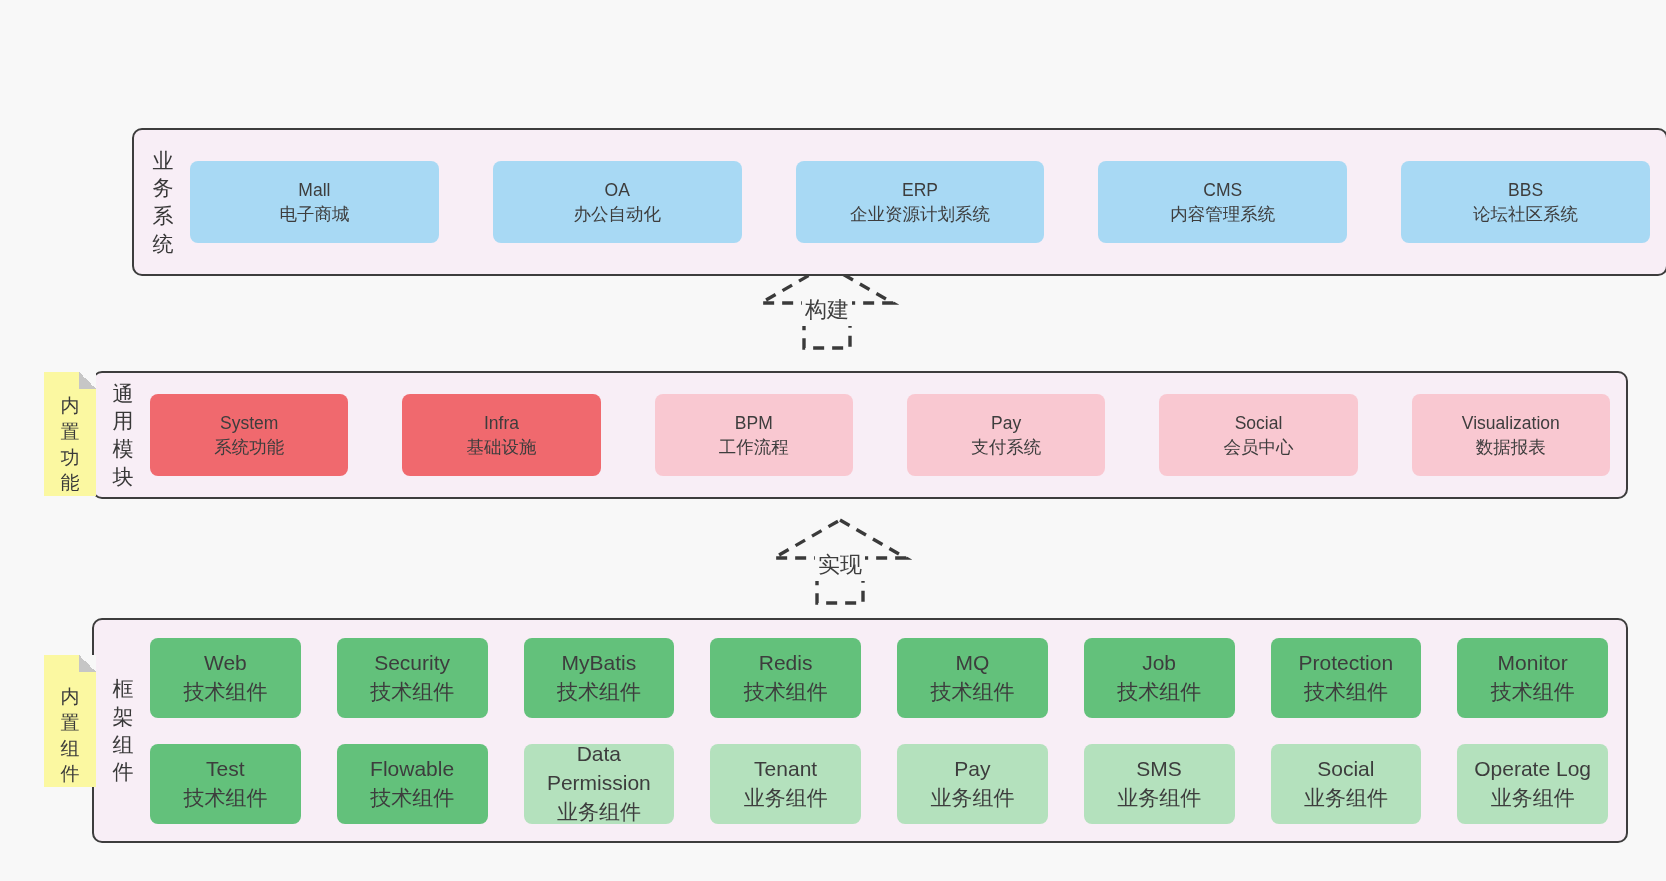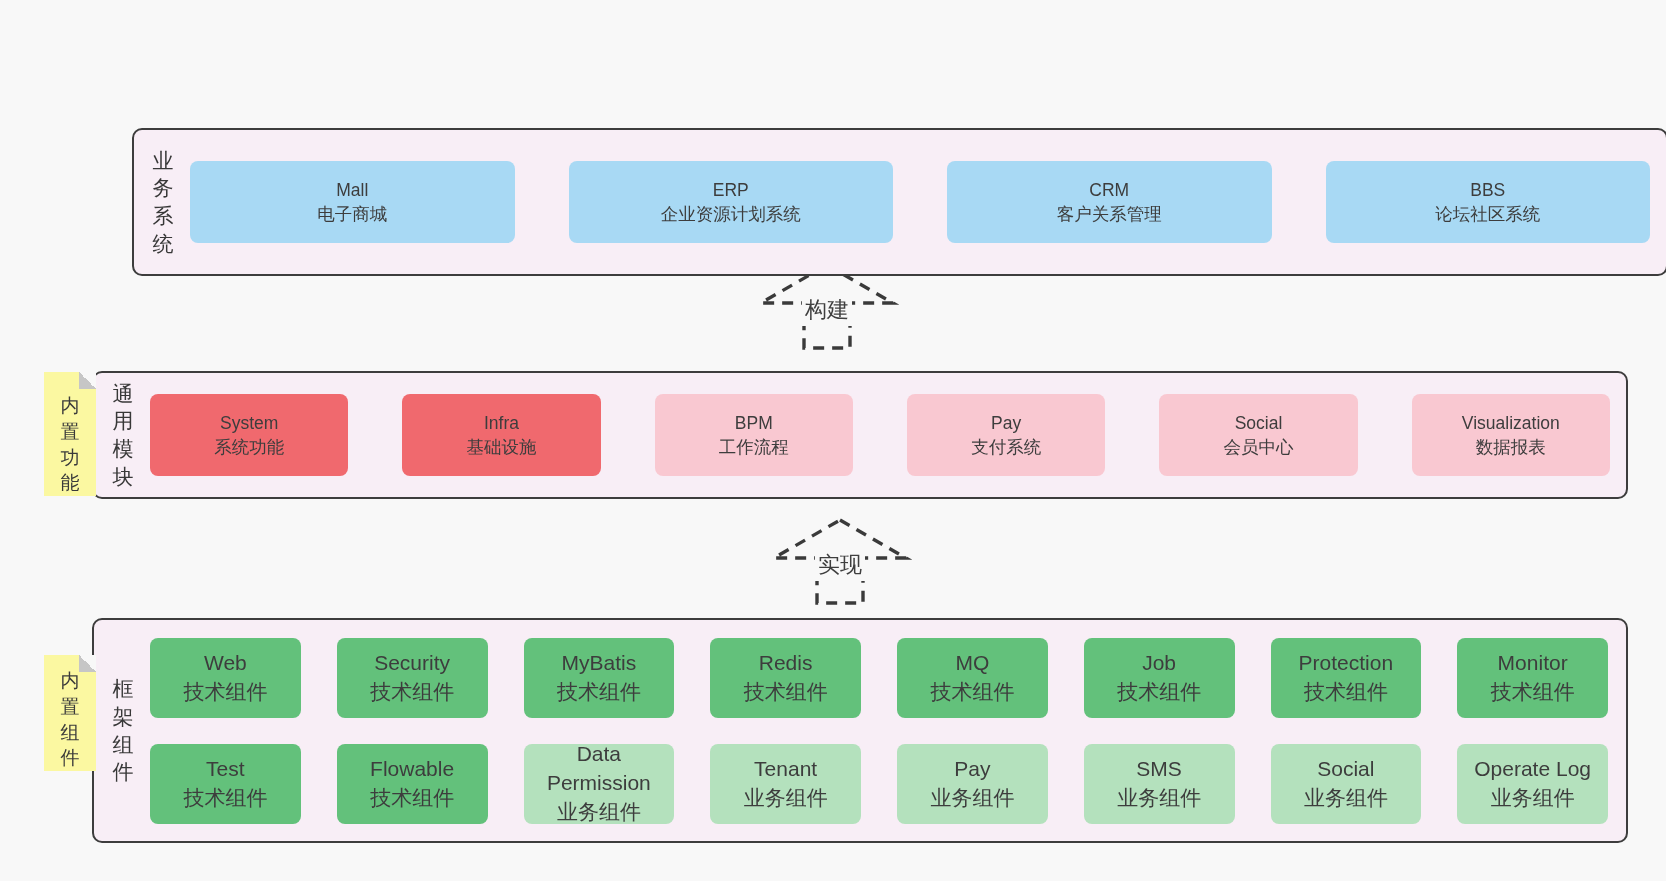--- a/index.html
+++ b/index.html
@@ -79,21 +79,21 @@
     position:absolute;
     left:44px;
     width:52px;
     background:var(--note-yellow,#fbf8a1);
     display:flex;
     align-items:flex-end;
     justify-content:center;
     z-index:2;
   }
   .note-modules    { top:372px; height:124px; }
-  .note-components { top:655px; height:116px; }
+  .note-components { top:655px; height:132px; }
   .note::before {
     content:"";
     position:absolute;
     top:0; right:0;
     width:17px; height:17px;
     background:linear-gradient(225deg,
       var(--page-bg,#f8f8f8) 0%, var(--page-bg,#f8f8f8) 50%,
       var(--note-fold,#c6c6c6) 50%, var(--note-fold,#c6c6c6) 100%);
   }
   .note-text {
@@ -126,31 +126,35 @@
 
 <section class="layer layer-business">
   <div class="layer-label">业务系统</div>
   <div class="boxes">
 
       <div class="box variant-blue">
         <div class="box-title">Mall</div>
         <div class="box-subtitle">电子商城</div>
       </div>
 
+      <div class="box variant-blue">
+        <div class="box-title">OA</div>
+        <div class="box-subtitle">办公自动化</div>
+      </div>
 
       <div class="box variant-blue">
         <div class="box-title">ERP</div>
         <div class="box-subtitle">企业资源计划系统</div>
       </div>
 
-      <div class="box variant-blue">
-        <div class="box-title">CRM</div>
-        <div class="box-subtitle">客户关系管理</div>
-      </div>
-
+
+      <div class="box variant-blue">
+        <div class="box-title">CMS</div>
+        <div class="box-subtitle">内容管理系统</div>
+      </div>
 
       <div class="box variant-blue">
         <div class="box-title">BBS</div>
         <div class="box-subtitle">论坛社区系统</div>
       </div>
     </div>
 </section>
 
 <div class="arrow arrow-build">
   <svg viewBox="0 0 144 92">

